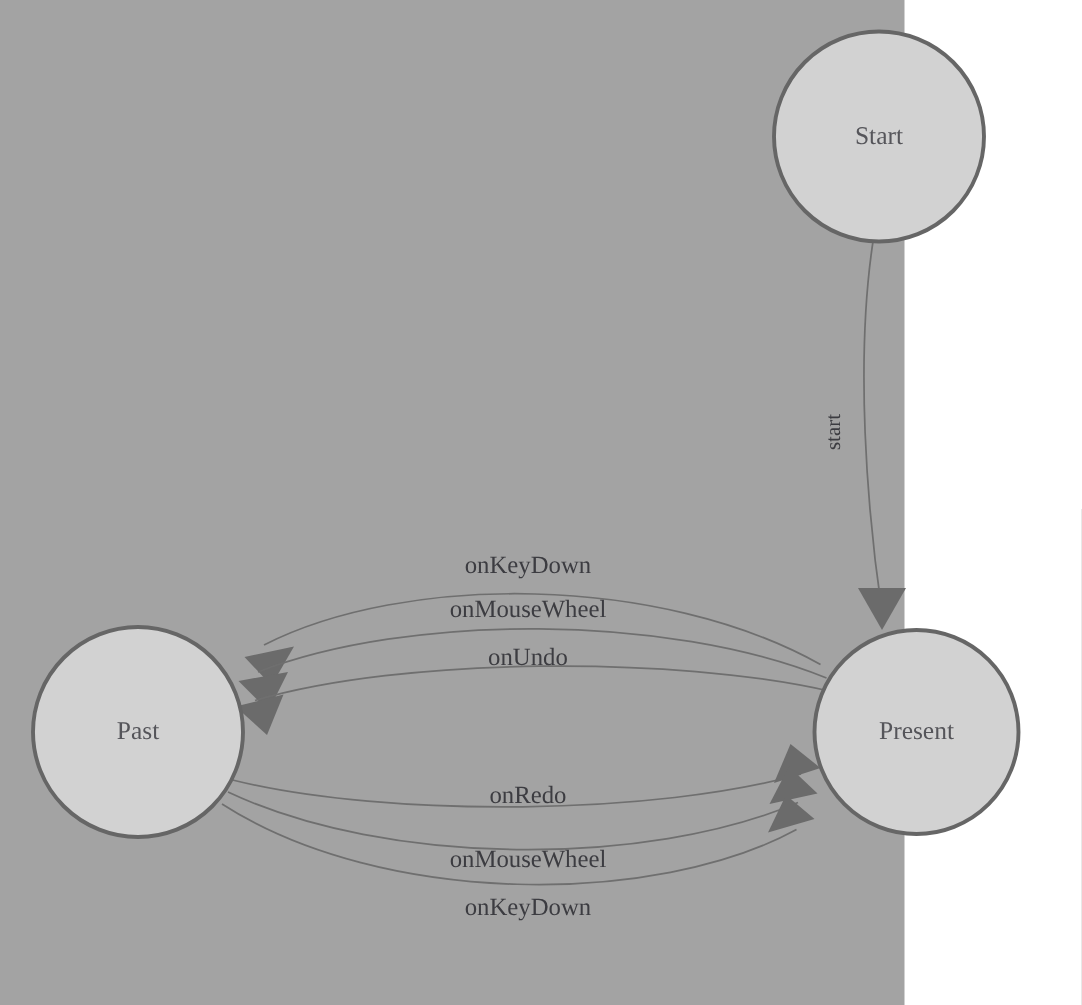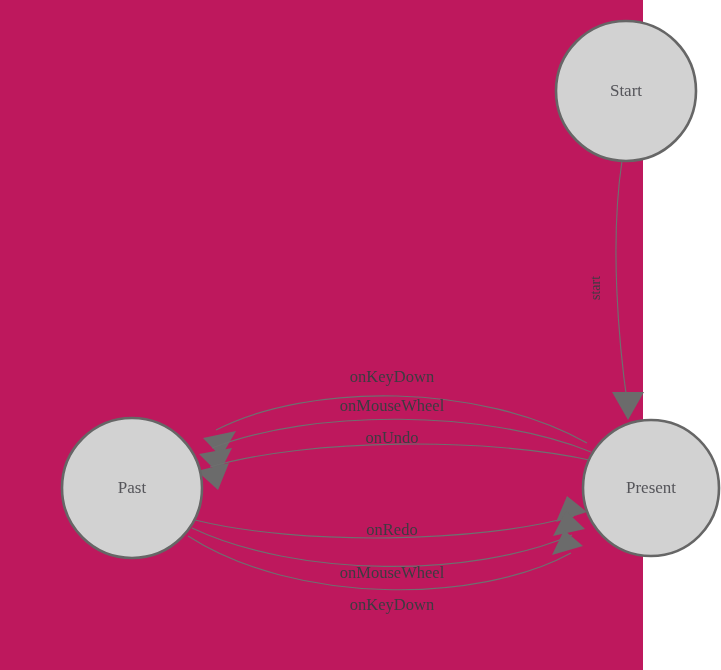--- a/index.html
+++ b/index.html
@@ -11,22 +11,21 @@
   body {
     width: 721px;
     height: 670px;
     font-family: "Liberation Serif", "DejaVu Serif", serif;
     overflow: hidden;
   }
   #diagram-root {
     position: relative;
     width: 603px;
     height: 670px;
-    background: #be185d;
-    padding-left: 40px;
+    background: #a3a3a3;
   }
   svg#state-diagram {
     display: block;
     width: 721px;
     height: 670px;
   }
   .node-circle {
     fill: #d2d2d2;
     stroke: #666666;
     stroke-width: 2.6;

